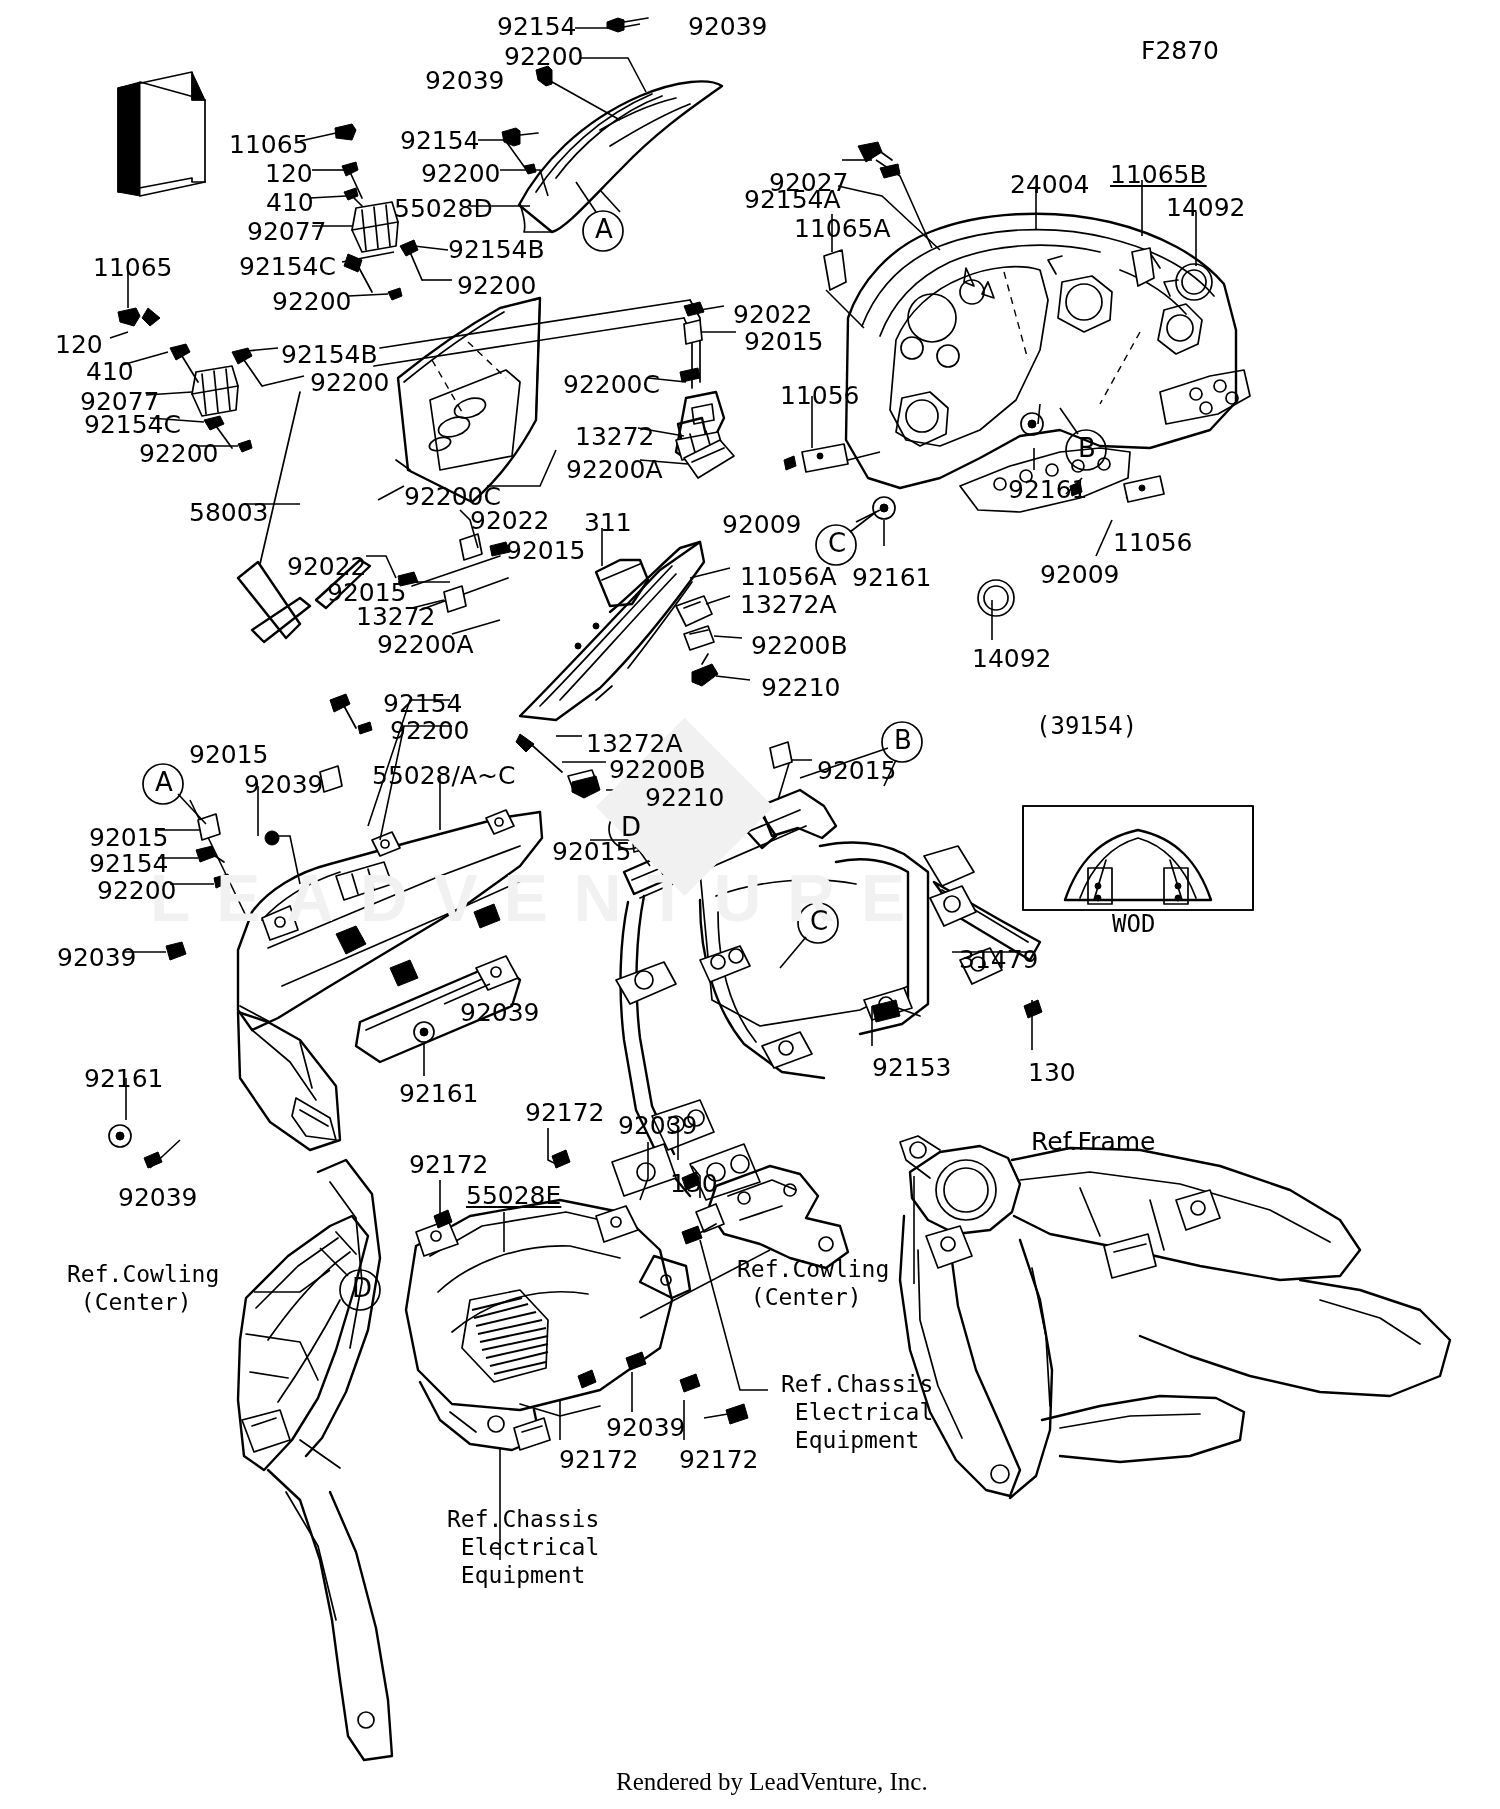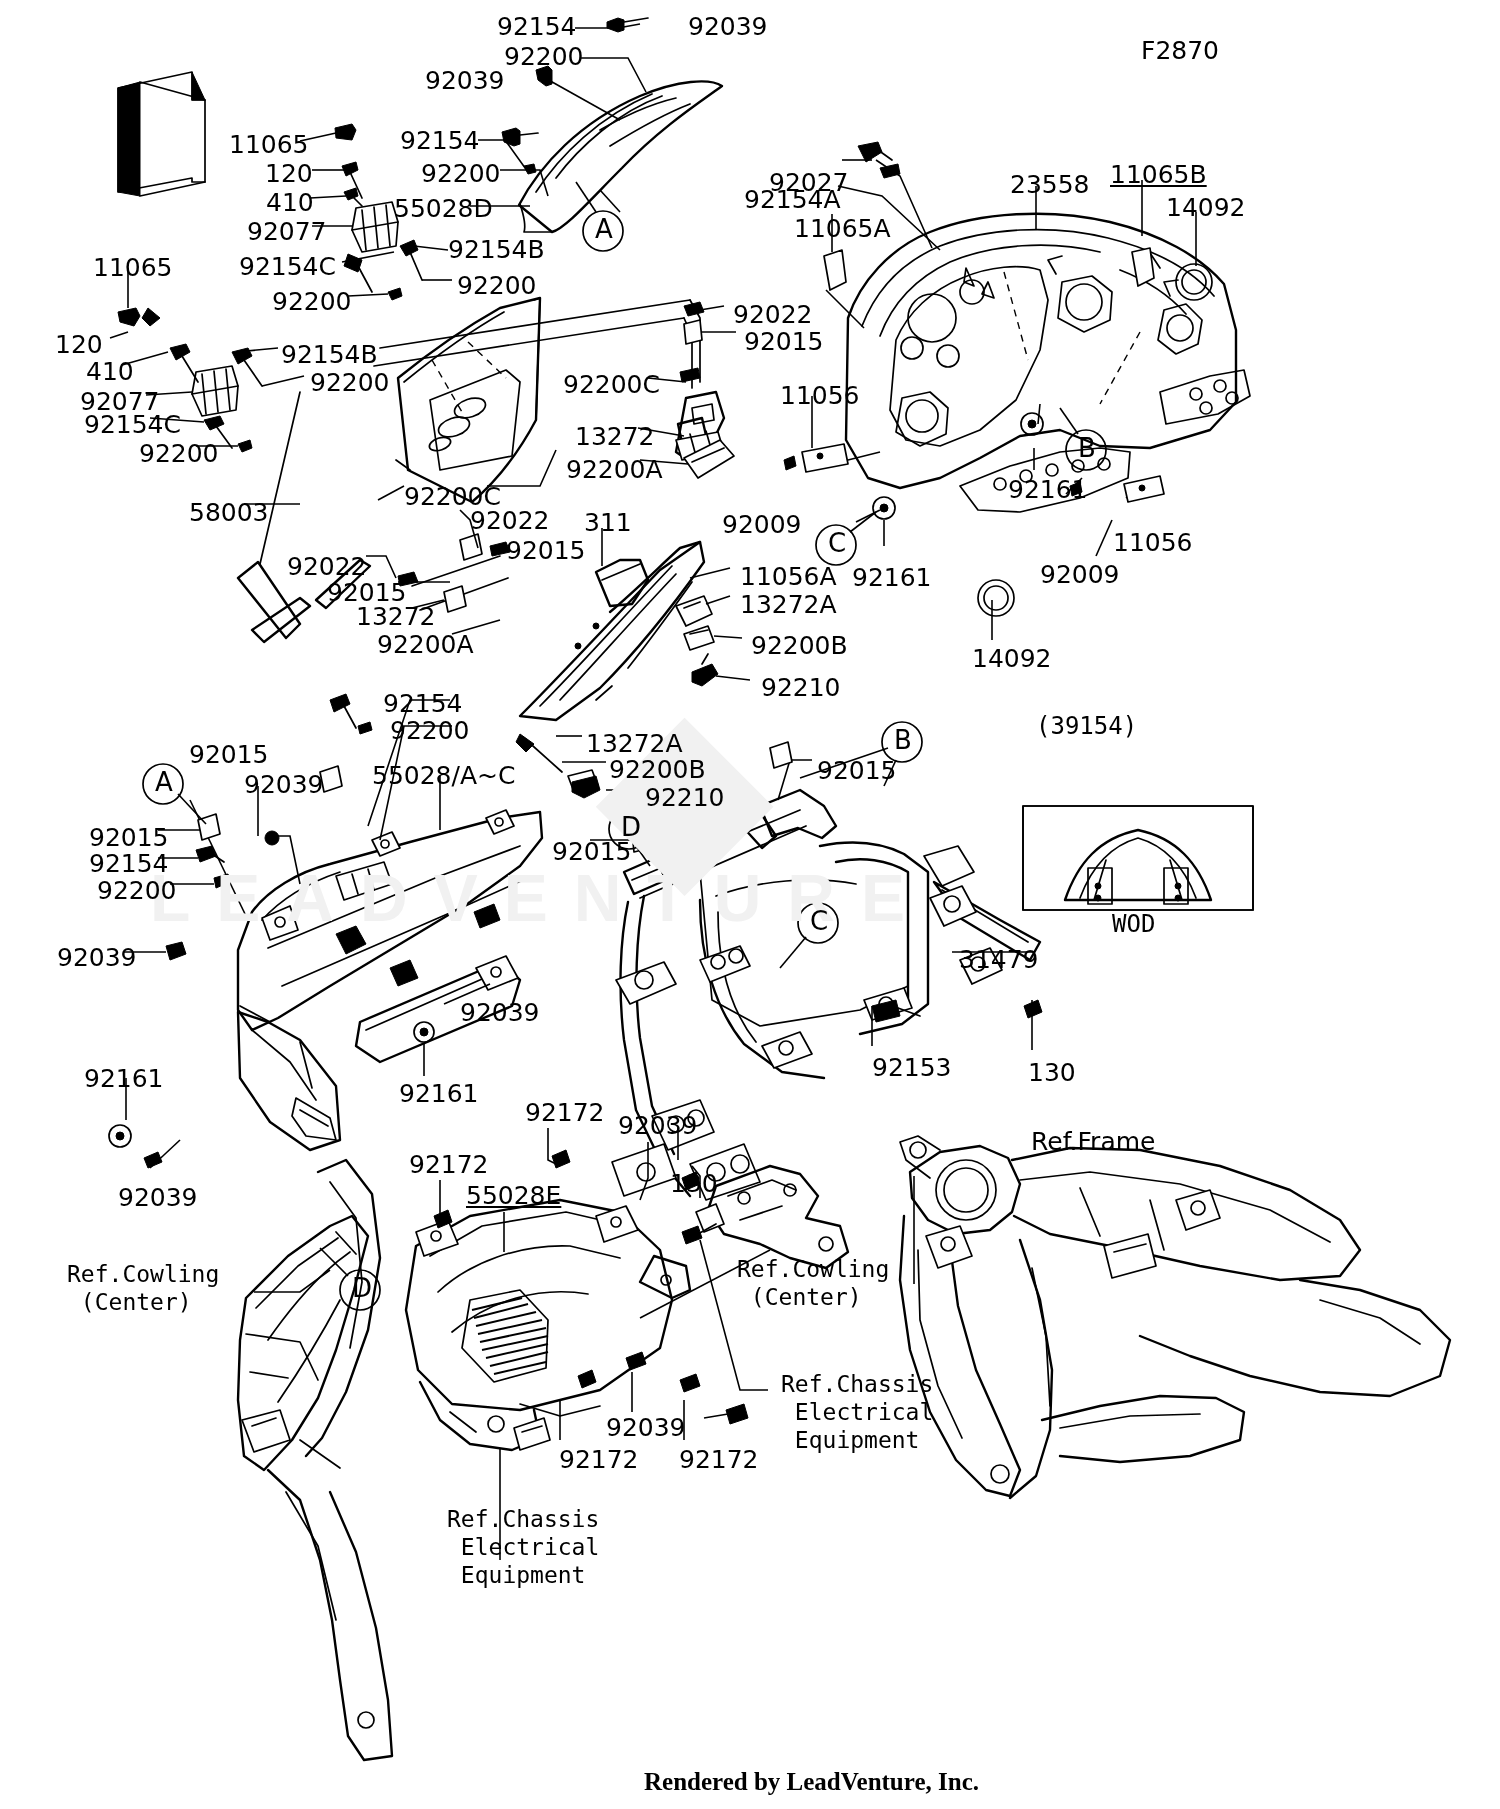--- a/index.html
+++ b/index.html
@@ -621,21 +621,21 @@
 
   <div id="labels">
       <div class="lbl" style="left: 497px; top: 14px;">92154</div>
       <div class="lbl" style="left: 688px; top: 14px;">92039</div>
       <div class="lbl" style="left: 504px; top: 44px;">92200</div>
       <div class="lbl" style="left: 425px; top: 68px;">92039</div>
       <div class="lbl" style="left: 1141px; top: 38px;">F2870</div>
       <div class="lbl" style="left: 400px; top: 128px;">92154</div>
       <div class="lbl" style="left: 229px; top: 132px;">11065</div>
       <div class="lbl" style="left: 744px; top: 143px; margin-top: 44px;">92154A</div>
-      <div class="lbl" style="left: 1010px; top: 172px;">23558</div>
+      <div class="lbl" style="left: 1010px; top: 172px;">24004</div>
       <div class="lbl" style="left: 1110px; top: 162px; text-decoration: underline;">11065B</div>
       <div class="lbl" style="left: 421px; top: 161px;">92200</div>
       <div class="lbl" style="left: 265px; top: 161px;">120</div>
       <div class="lbl" style="left: 769px; top: 170px;">92027</div>
       <div class="lbl" style="left: 1166px; top: 195px;">14092</div>
       <div class="lbl" style="left: 266px; top: 190px;">410</div>
       <div class="lbl" style="left: 794px; top: 216px;">11065A</div>
       <div class="lbl" style="left: 394px; top: 196px;">55028D</div>
       <div class="lbl" style="left: 247px; top: 219px;">92077</div>
       <div class="lbl" style="left: 448px; top: 237px;">92154B</div>
@@ -725,15 +725,15 @@
       <div class="lbl" style="left: 155px; top: 769px; font-size: 26px;">A</div>
       <div class="lbl" style="left: 894px; top: 727px; font-size: 26px;">B</div>
       <div class="lbl" style="left: 621px; top: 814px; font-size: 26px;">D</div>
       <div class="lbl" style="left: 810px; top: 908px; font-size: 26px;">C</div>
       <div class="lbl" style="left: 352px; top: 1275px; font-size: 26px;">D</div>
     </div>
 
   <div class="insetlbl" style="left:1036px;top:712px;">(39154)</div>
   <div class="insetlbl" style="left:1112px;top:910px;">WOD</div>
 
-  <div class="credit" style="left:644px;top:1768px;font-weight:bold;">Rendered by LeadVenture, Inc.</div>
+  <div class="credit" style="left:616px;top:1768px;">Rendered by LeadVenture, Inc.</div>
 
 </div>
 
 </body></html>

